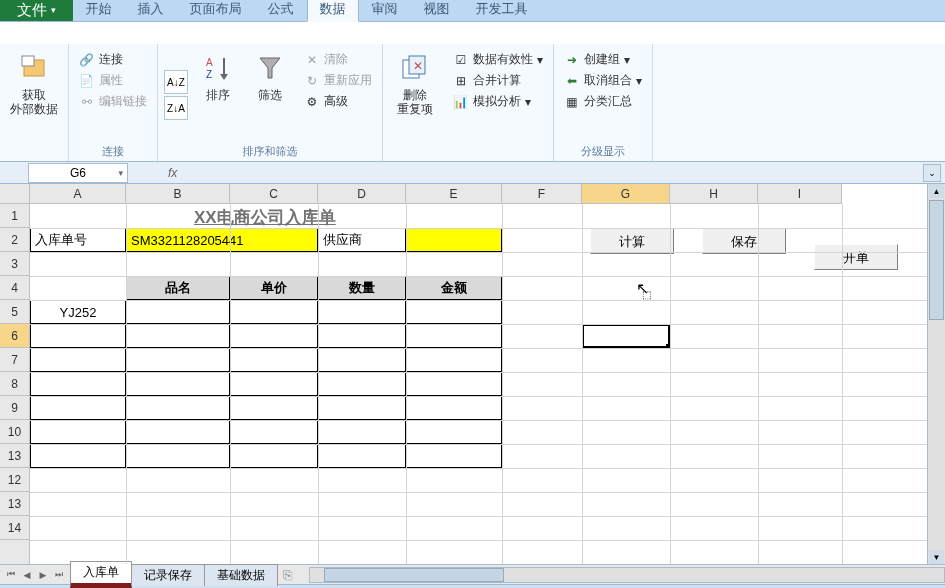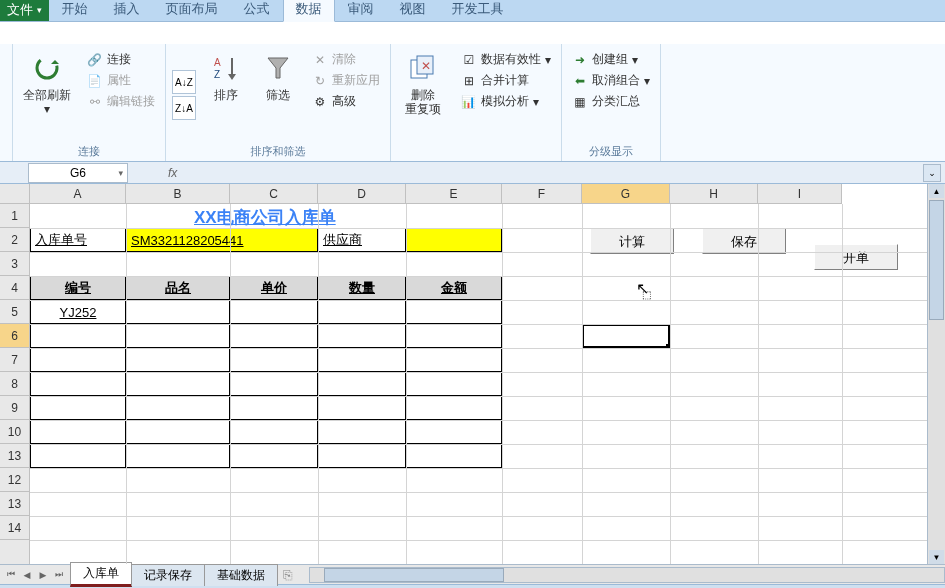--- a/index.html
+++ b/index.html
@@ -3,21 +3,21 @@
 <meta charset="utf-8">
 <style>
 * { box-sizing: border-box; margin: 0; padding: 0; }
 body { font-family: "Microsoft YaHei", SimSun, Arial, sans-serif; font-size: 12px; background: #fff; width: 945px; height: 588px; overflow: hidden; position: relative; }
 .titlebar { height: 22px; background: linear-gradient(#c9e0f7, #bcd8f2); position: relative; }
 .titlebar .ctrls { position: absolute; right: 6px; top: 2px; display: flex; gap: 6px; }
 .titlebar .ctrls span { width: 16px; height: 14px; display: inline-flex; align-items: center; justify-content: center; color: #3a5a7a; font-size: 11px; cursor: pointer; }
 .titlebar .help { position: absolute; right: 110px; top: 2px; display: flex; gap: 6px; align-items: center; }
 .titlebar .help span { color: #3c78b0; font-size: 13px; }
 .tabs { height: 22px; background: #bcd8f2; border-bottom: 1px solid #9bbad8; display: flex; align-items: end; position: absolute; top: 0; left: 0; right: 0; }
-.tab-file { background: #1e7b3c; color: #fff; padding: 4px 7px; height: 22px; font-size: 13px; display: flex; align-items: center; cursor: pointer; }
+.tab-file { background: #1e7b3c; color: #fff; padding: 4px 17px; height: 22px; font-size: 15px; display: flex; align-items: center; cursor: pointer; }
 .tab-file::after { content: "▾"; margin-left: 4px; font-size: 9px; }
 .tab { padding: 3px 12px; color: #3a5a7a; font-size: 13px; cursor: pointer; border: 1px solid transparent; border-bottom: none; }
 .tab.active { background: #f5faff; border: 1px solid #9bbad8; border-bottom: 1px solid #f5faff; margin-bottom: -1px; }
 .ribbon { height: 118px; margin-top: 22px; background: #f5faff; border-bottom: 1px solid #9bbad8; display: flex; }
 .group { border-right: 1px solid #cadceb; display: flex; flex-direction: column; justify-content: space-between; padding: 4px 6px 0; }
 .group-label { text-align: center; font-size: 11px; color: #5a7a9a; padding: 2px 0; }
 .group-body { display: flex; gap: 8px; flex: 1; }
 .bigbtn { display: flex; flex-direction: column; align-items: center; justify-content: flex-start; width: 56px; cursor: pointer; padding-top: 4px; }
 .bigbtn .ic { width: 32px; height: 32px; margin-bottom: 4px; display: flex; align-items: center; justify-content: center; }
 .bigbtn .lbl { font-size: 12px; color: #333; text-align: center; line-height: 14px; }
@@ -36,36 +36,36 @@
 .fx-expand { margin-left: auto; width: 18px; height: 18px; background: #dbe7f3; border: 1px solid #abc; display: flex; align-items: center; justify-content: center; font-size: 9px; margin-right: 4px; cursor: pointer; }
 .sheet-area { position: relative; height: 380px; display: flex; }
 .rowhdrs { width: 30px; background: #e8e8e8; border-right: 1px solid #c0c0c0; }
 .colhdrs { display: flex; height: 20px; background: #e8e8e8; border-bottom: 1px solid #c0c0c0; }
 .colhdr.sel { background: #f7d58a; }
 .selectall { width: 30px; height: 20px; background: #e8e8e8; border-right: 1px solid #c0c0c0; border-bottom: 1px solid #c0c0c0; }
 .colhdr { border-right: 1px solid #c0c0c0; text-align: center; font-size: 12px; color: #333; line-height: 20px; cursor: pointer; }
 .rowhdr { height: 24px; border-bottom: 1px solid #c0c0c0; text-align: center; font-size: 12px; color: #333; line-height: 24px; cursor: pointer; }
 .rowhdr.sel { background: #f7d58a; }
 .cells { position: absolute; top: 20px; left: 0; right: 0; bottom: 0; }
-.form-title { position: absolute; top: 2px; left: 164px; font-size: 17px; font-weight: bold; text-decoration: underline; color: #3b82f6; }
+.form-title { position: absolute; top: 2px; left: 164px; font-size: 17px; font-weight: bold; text-decoration: underline; color: #737373; }
 .yellow { background: #ffff00; }
 .bordercell { border: 1px solid #000; }
-.cellabs { position: absolute; font-size: 13px; display: flex; align-items: center; text-decoration: underline; }
+.cellabs { position: absolute; font-size: 13px; display: flex; align-items: center; }
 .cellabs.center { justify-content: center; }
 .cellabs.bold { font-weight: bold; }
 .gridline-h { position: absolute; left: 0; right: 0; height: 1px; background: #d4d4d4; }
 .gridline-v { position: absolute; top: 0; bottom: 0; width: 1px; background: #d4d4d4; }
 .activecell { position: absolute; border: 2px solid #000; pointer-events: none; }
 .activecell::after { content: ""; position: absolute; right: -3px; bottom: -3px; width: 5px; height: 5px; background: #000; }
 .macrobtn { position: absolute; width: 84px; height: 26px; background: #f0f0f0; border-top: 1px solid #fff; border-left: 1px solid #fff; border-right: 1px solid #808080; border-bottom: 1px solid #808080; text-align: center; line-height: 26px; font-size: 13px; cursor: pointer; }
 .sheettabs { height: 20px; background: #e8e8e8; border-top: 1px solid #abc; display: flex; align-items: center; }
 .navbtns { display: flex; gap: 2px; padding: 0 4px; }
 .navbtns span { width: 14px; height: 14px; display: flex; align-items: center; justify-content: center; font-size: 9px; color: #666; cursor: pointer; }
 .sheettab { padding: 2px 12px; background: #fff; border: 1px solid #999; border-bottom: none; font-size: 12px; cursor: pointer; margin-right: -1px; }
-.sheettab.active { background: #fff; font-weight: normal; border-bottom: 3px solid #7f1d1d; }
+.sheettab.active { background: #fff; font-weight: normal; border-bottom: 6px solid #7f1d1d; }
 .sheettab.inactive { background: #dce6f0; }
 .hscroll { flex: 1; height: 16px; background: #e0e0e0; margin-left: 10px; border: 1px solid #abc; position: relative; }
 .hscroll .thumb { position: absolute; left: 14px; top: 0; bottom: 0; width: 180px; background: #c4d5e6; border: 1px solid #9ab; }
 .statusbar { height: 22px; background: #cfe0f0; border-top: 1px solid #9bbad8; display: flex; align-items: center; padding: 0 8px; font-size: 12px; color: #3a5a7a; }
 .statusbar .right { margin-left: auto; display: flex; align-items: center; gap: 6px; }
 .viewbtn { width: 20px; height: 16px; border: 1px solid #9ab; background: #e6eef7; cursor: pointer; display: inline-flex; align-items: center; justify-content: center; font-size: 9px; }
 .vscroll { width: 18px; background: #e0e0e0; border-left: 1px solid #abc; position: relative; }
 .vscroll .thumb { position: absolute; top: 16px; left: 1px; right: 1px; height: 120px; background: #c4d5e6; border: 1px solid #9ab; }
 .vscroll .arr { position: absolute; left: 1px; right: 1px; height: 14px; background: #d0dce8; display: flex; align-items: center; justify-content: center; font-size: 8px; cursor: pointer; }
 .cursor { position: absolute; left: 606px; top: 75px; font-size: 16px; pointer-events: none; z-index: 100; }
@@ -92,33 +92,36 @@
   <div class="tab">页面布局</div>
   <div class="tab">公式</div>
   <div class="tab active">数据</div>
   <div class="tab">审阅</div>
   <div class="tab">视图</div>
   <div class="tab">开发工具</div>
 </div>
 
 <div class="ribbon">
   <div class="group">
-    <div class="group-label"></div>
-  </div>
-  <div class="group">
     <div class="group-body">
       <div class="bigbtn">
         <div class="ic">
             <svg width="28" height="28">
-              <circle cx="14" cy="14" r="10" fill="none" stroke="#2e7d32" stroke-width="3" stroke-dasharray="40 20"></circle>
-              <polygon points="22,6 26,10 18,10" fill="#2e7d32"></polygon>
+              <rect x="4" y="6" width="20" height="16" fill="#f7c873" stroke="#c49a3a"></rect>
+              <rect x="2" y="2" width="12" height="10" fill="#fff" stroke="#888"></rect>
             </svg>
           </div>
-        <div class="lbl"><span>全部刷新</span> ▾</div>
-      </div>
+        <div class="lbl" style="white-space:pre-line">获取
+外部数据</div>
+      </div>
+    </div>
+    <div class="group-label"></div>
+  </div>
+  <div class="group">
+    <div class="group-body">
       <div class="smallbtns">
         <div class="smallbtn">
             <span class="sic">🔗</span>
             <span>连接</span>
           </div>
         <div class="smallbtn disabled">
             <span class="sic">📄</span>
             <span>属性</span>
           </div>
         <div class="smallbtn disabled">
@@ -253,21 +256,20 @@
         </div>
       <div class="cells" id="cellcanvas" style="top:0;left:30px;right:0;bottom:0">
 
         <div class="form-title">XX电商公司入库单</div>
 
         <div class="cellabs bordercell" style="top:24px;left:0;width:96px;height:24px;padding-left:4px">入库单号</div>
         <div class="cellabs bordercell yellow" style="top:24px;left:96px;width:192px;height:24px;padding-left:4px">SM3321128205441</div>
         <div class="cellabs bordercell" style="top:24px;left:288px;width:88px;height:24px;padding-left:4px">供应商</div>
         <div class="cellabs bordercell yellow" style="top:24px;left:376px;width:96px;height:24px"></div>
 
-        <div class="cellabs bordercell center bold" style="top:72px;left:0;width:96px;height:24px;background:#d9d9d9">编号</div>
         <div class="cellabs bordercell center bold" style="top:72px;left:96px;width:104px;height:24px;background:#d9d9d9">品名</div>
         <div class="cellabs bordercell center bold" style="top:72px;left:200px;width:88px;height:24px;background:#d9d9d9">单价</div>
         <div class="cellabs bordercell center bold" style="top:72px;left:288px;width:88px;height:24px;background:#d9d9d9">数量</div>
         <div class="cellabs bordercell center bold" style="top:72px;left:376px;width:96px;height:24px;background:#d9d9d9">金额</div>
 
         <div id="datarows">
             <div class="cellabs bordercell" style="top: 96px; left: 0px; width: 96px; height: 24px;"></div>
             <div class="cellabs bordercell" style="top: 96px; left: 96px; width: 104px; height: 24px;"></div>
             <div class="cellabs bordercell" style="top: 96px; left: 200px; width: 88px; height: 24px;"></div>
             <div class="cellabs bordercell" style="top: 96px; left: 288px; width: 88px; height: 24px;"></div>

